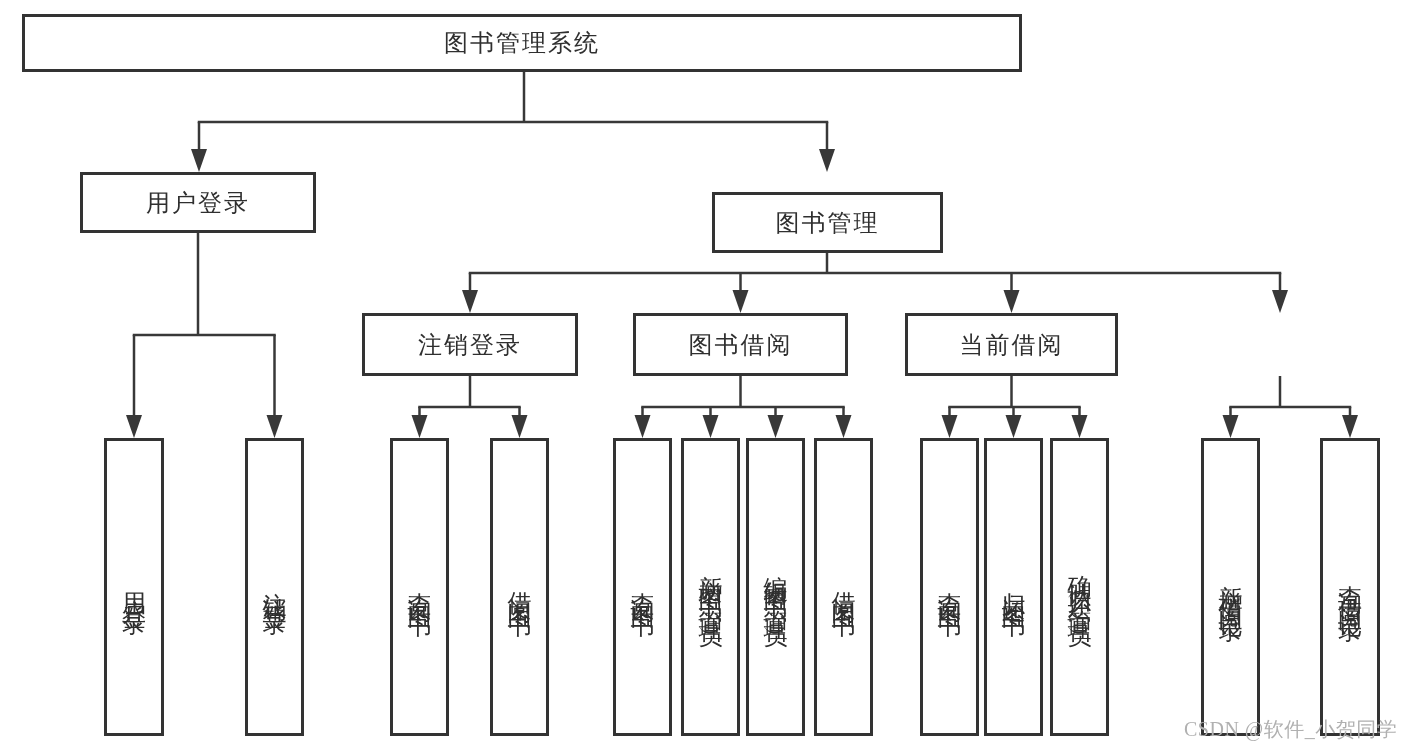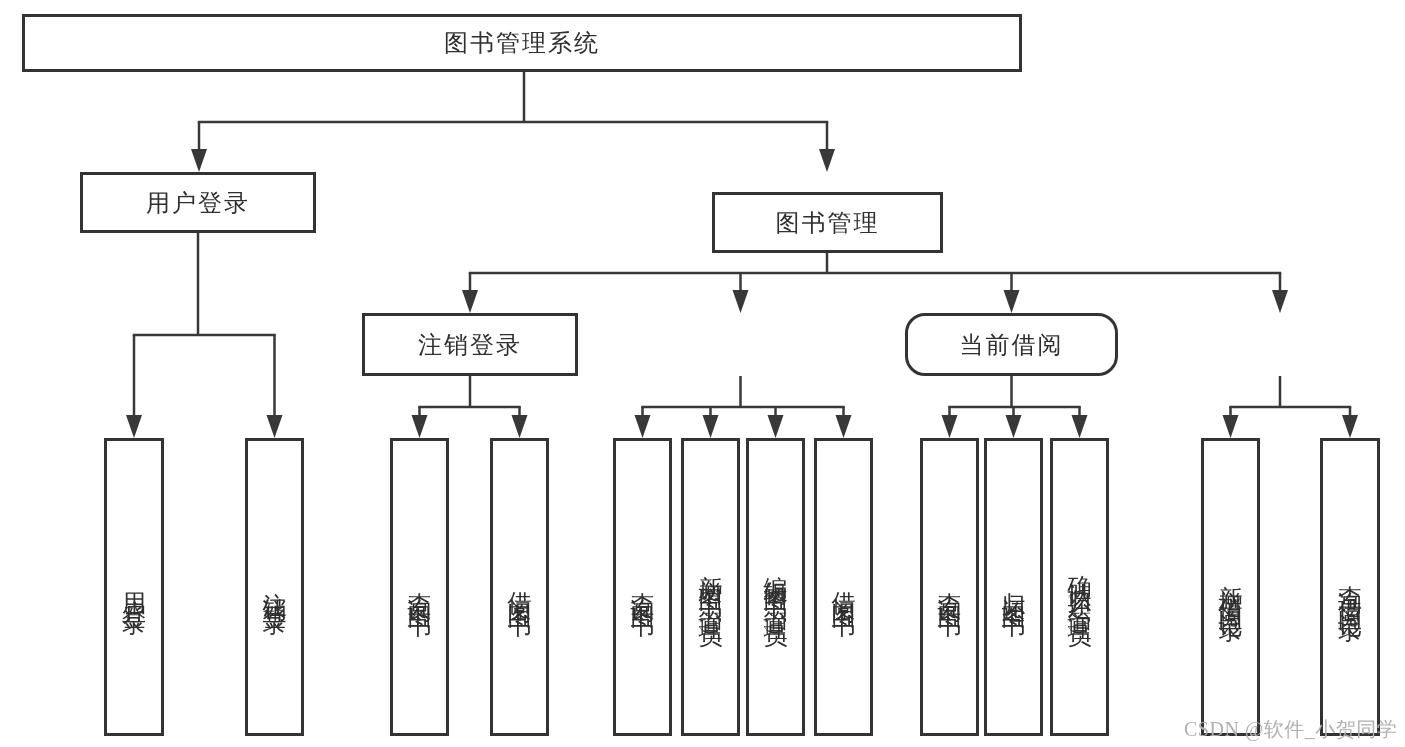--- a/index.html
+++ b/index.html
@@ -92,21 +92,24 @@
   <div class="node" style="left:80px;top:172px;width:236px;height:61px;">
     <span class="hlabel">用户登录</span>
   </div>
   <div class="node" style="left:712px;top:172px;width:231px;height:61px;margin-top:20px;">
     <span class="hlabel">图书管理</span>
   </div>
 
   <div class="node" style="left:362px;top:313px;width:216px;height:63px;">
     <span class="hlabel">注销登录</span>
   </div>
-  <div class="node" style="left:905px;top:313px;width:213px;height:63px;border-radius:20px;">
+  <div class="node" style="left:633px;top:313px;width:215px;height:63px;">
+    <span class="hlabel">图书借阅</span>
+  </div>
+  <div class="node" style="left:905px;top:313px;width:213px;height:63px;">
     <span class="hlabel">当前借阅</span>
   </div>
 
   <div class="node" style="left:104px;top:438px;width:60px;height:298px;">
     <span class="vlabel">用户登录</span>
   </div>
   <div class="node" style="left:245px;top:438px;width:59px;height:298px;">
     <span class="vlabel">注销登录</span>
   </div>
 

